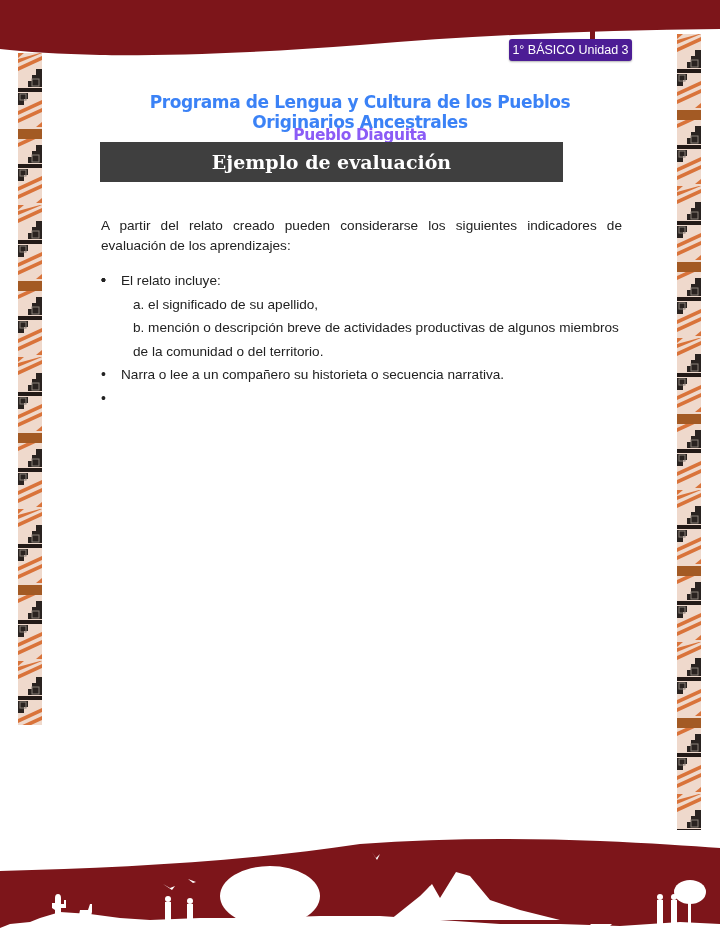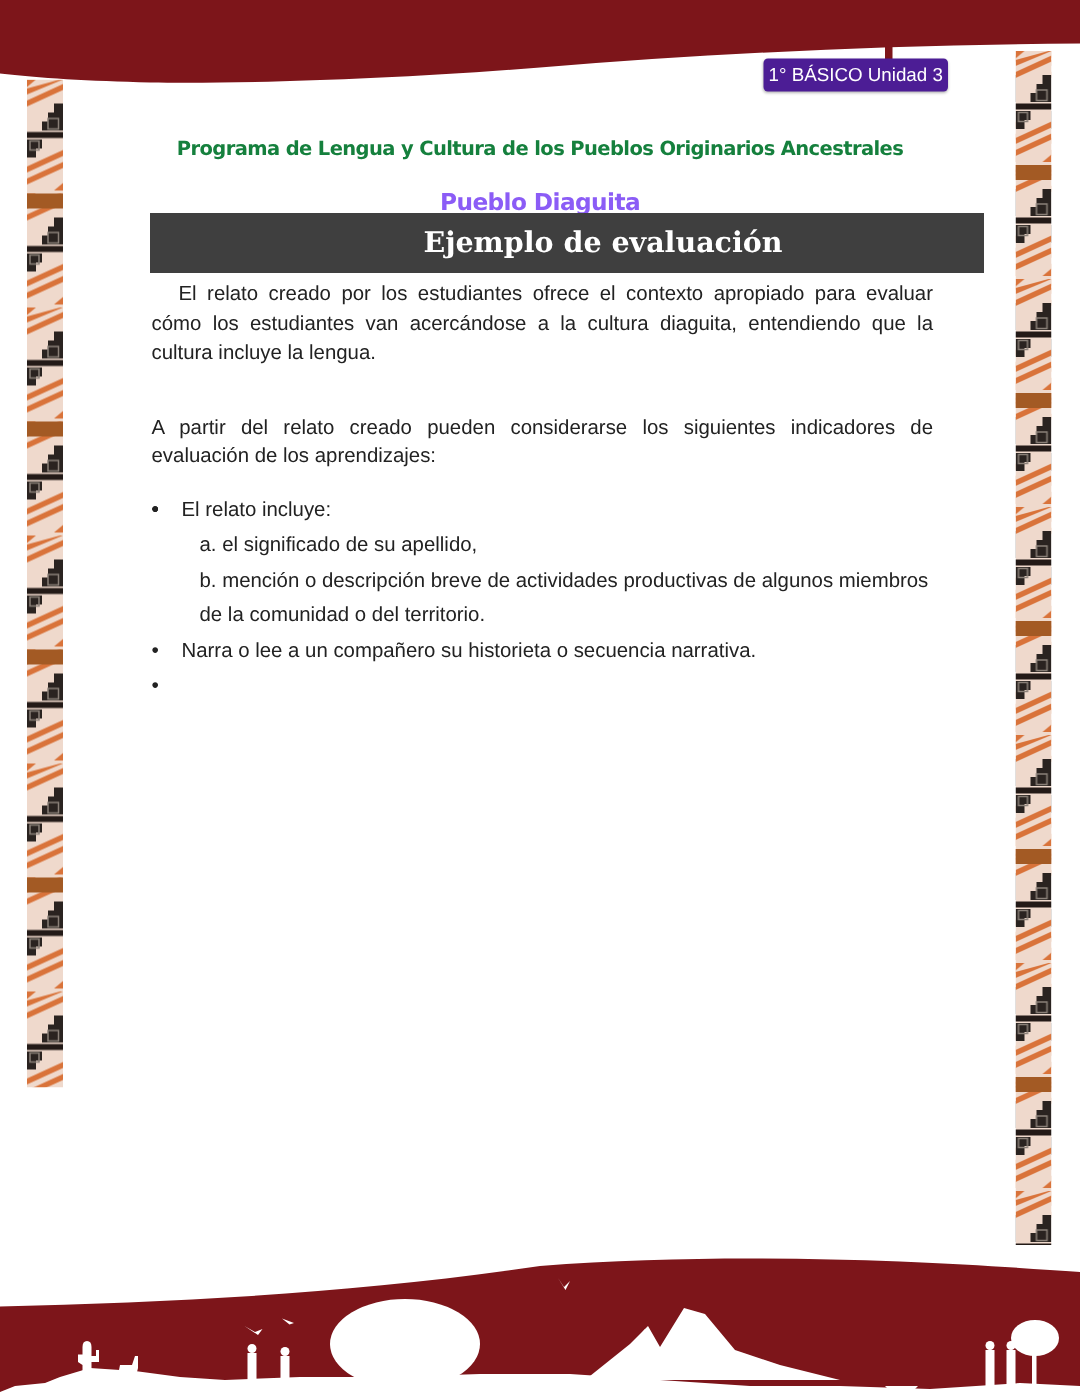--- a/index.html
+++ b/index.html
@@ -22,33 +22,33 @@
     .badge-stem {
       position: absolute; left: 590px; top: 28px; width: 5px; height: 12px; background: #7d151a;
     }
     .border-strip {
       position: absolute; width: 24px;
     }
     .border-strip.left { left: 18px; top: 53px; height: 672px; }
     .border-strip.right { left: 677px; top: 34px; height: 796px; }
     .program-title {
       position: absolute; left: 100px; width: 520px; top: 92px;
-      text-align: center; font-weight: bold; font-size: 13px; color: #15803d;
+      text-align: center; font-weight: bold; font-size: 17px; color: #3b82f6;
       font-family: "DejaVu Sans", sans-serif; letter-spacing: -0.4px;
     }
     .people-title {
       position: absolute; left: 100px; width: 520px; top: 126px;
       text-align: center; font-weight: bold; font-size: 15.5px; color: #8b5cf6;
       font-family: "DejaVu Sans", sans-serif; letter-spacing: -0.4px;
     }
     .section-header {
-      position: absolute; left: 100px; top: 142px; width: 508px; height: 40px;
+      position: absolute; left: 100px; top: 142px; width: 463px; height: 40px;
       background: #3f3f3f; color: #ffffff;
       display: flex; align-items: center; justify-content: center;
-      font-family: "DejaVu Serif", serif; font-weight: bold; font-size: 19px; padding-left: 48px;
+      font-family: "DejaVu Serif", serif; font-weight: bold; font-size: 19px;
     }
     .content {
       position: absolute; left: 101px; top: 186px; width: 521px;
       font-size: 13.6px; line-height: 19.5px; color: #222;
     }
     .content p { margin: 0; text-align: justify; }
     .content p.indent { text-indent: 18px; }
     .content p.spaced { margin-top: 30px; }
     ul.indicators { list-style: none; margin: 14px 0 0 0; padding: 0; }
     ul.indicators li { position: relative; padding-left: 20px; line-height: 23.5px; }
@@ -103,21 +103,20 @@
   <rect x="0" y="380" width="24" height="10" fill="#a35a24"></rect>
   <rect x="0" y="532" width="24" height="10" fill="#a35a24"></rect>
   <rect x="0" y="684" width="24" height="10" fill="#a35a24"></rect>
 </svg>
 
 <div class="program-title">Programa de Lengua y Cultura de los Pueblos Originarios Ancestrales</div>
 <div class="people-title">Pueblo Diaguita</div>
 <div class="section-header">Ejemplo de evaluación</div>
 
 <div class="content">
-  <p class="indent">El relato creado por los estudiantes ofrece el contexto apropiado para evaluar cómo los estudiantes van acercándose a la cultura diaguita, entendiendo que la cultura incluye la lengua.</p>
   <p class="spaced">A partir del relato creado pueden considerarse los siguientes indicadores de evaluación de los aprendizajes:</p>
   <ul class="indicators">
     <li>
       <span class="bullet">•</span>
     </li>
     <li>
       <span class="bullet">•</span>
     </li>
     <li>
       <span class="bullet">•</span>

